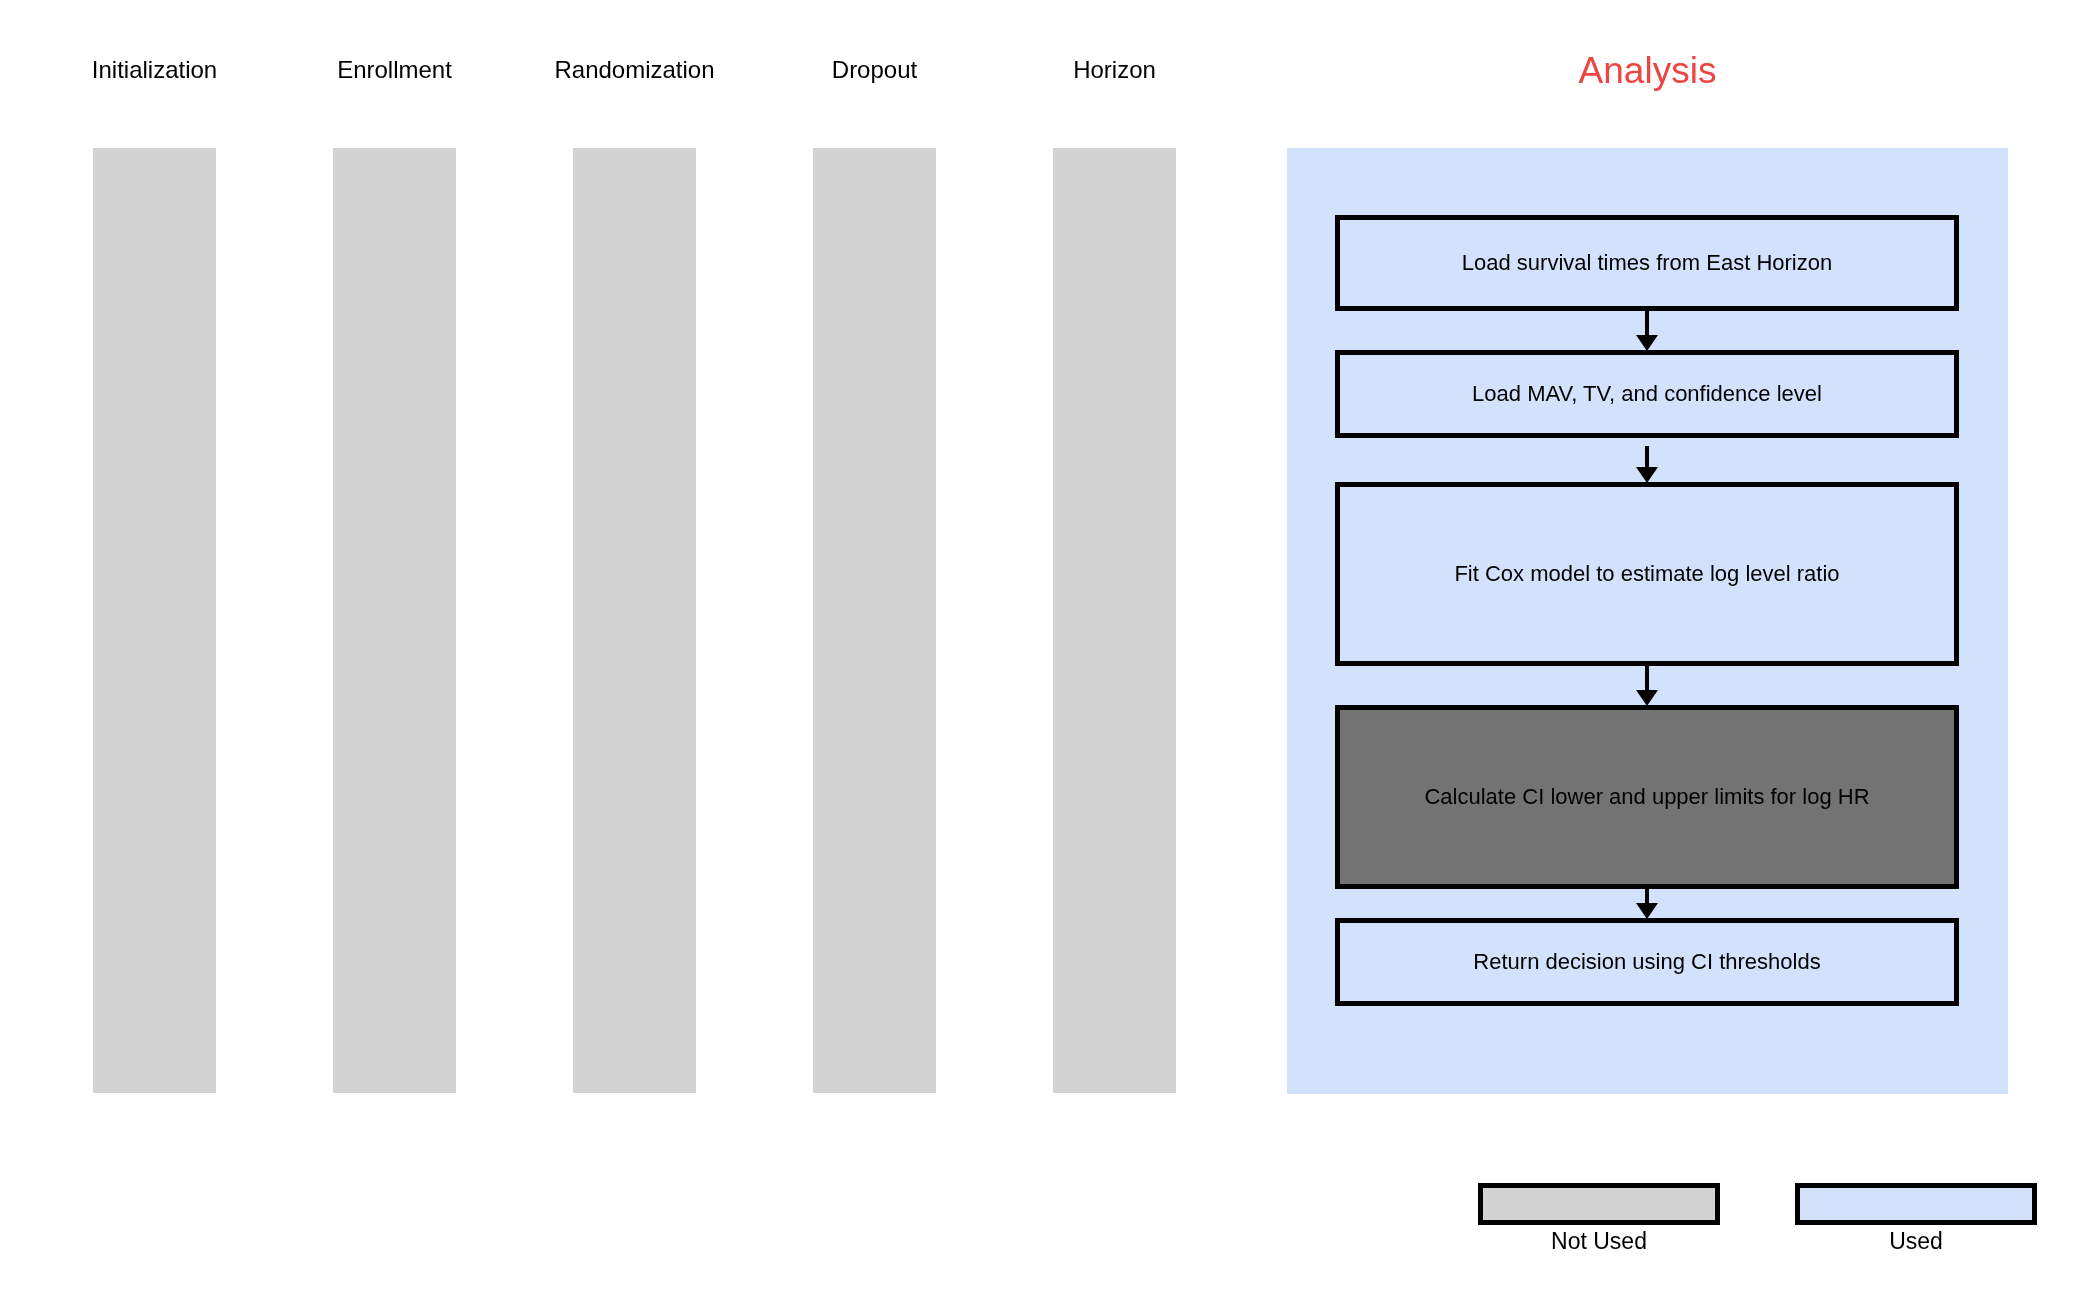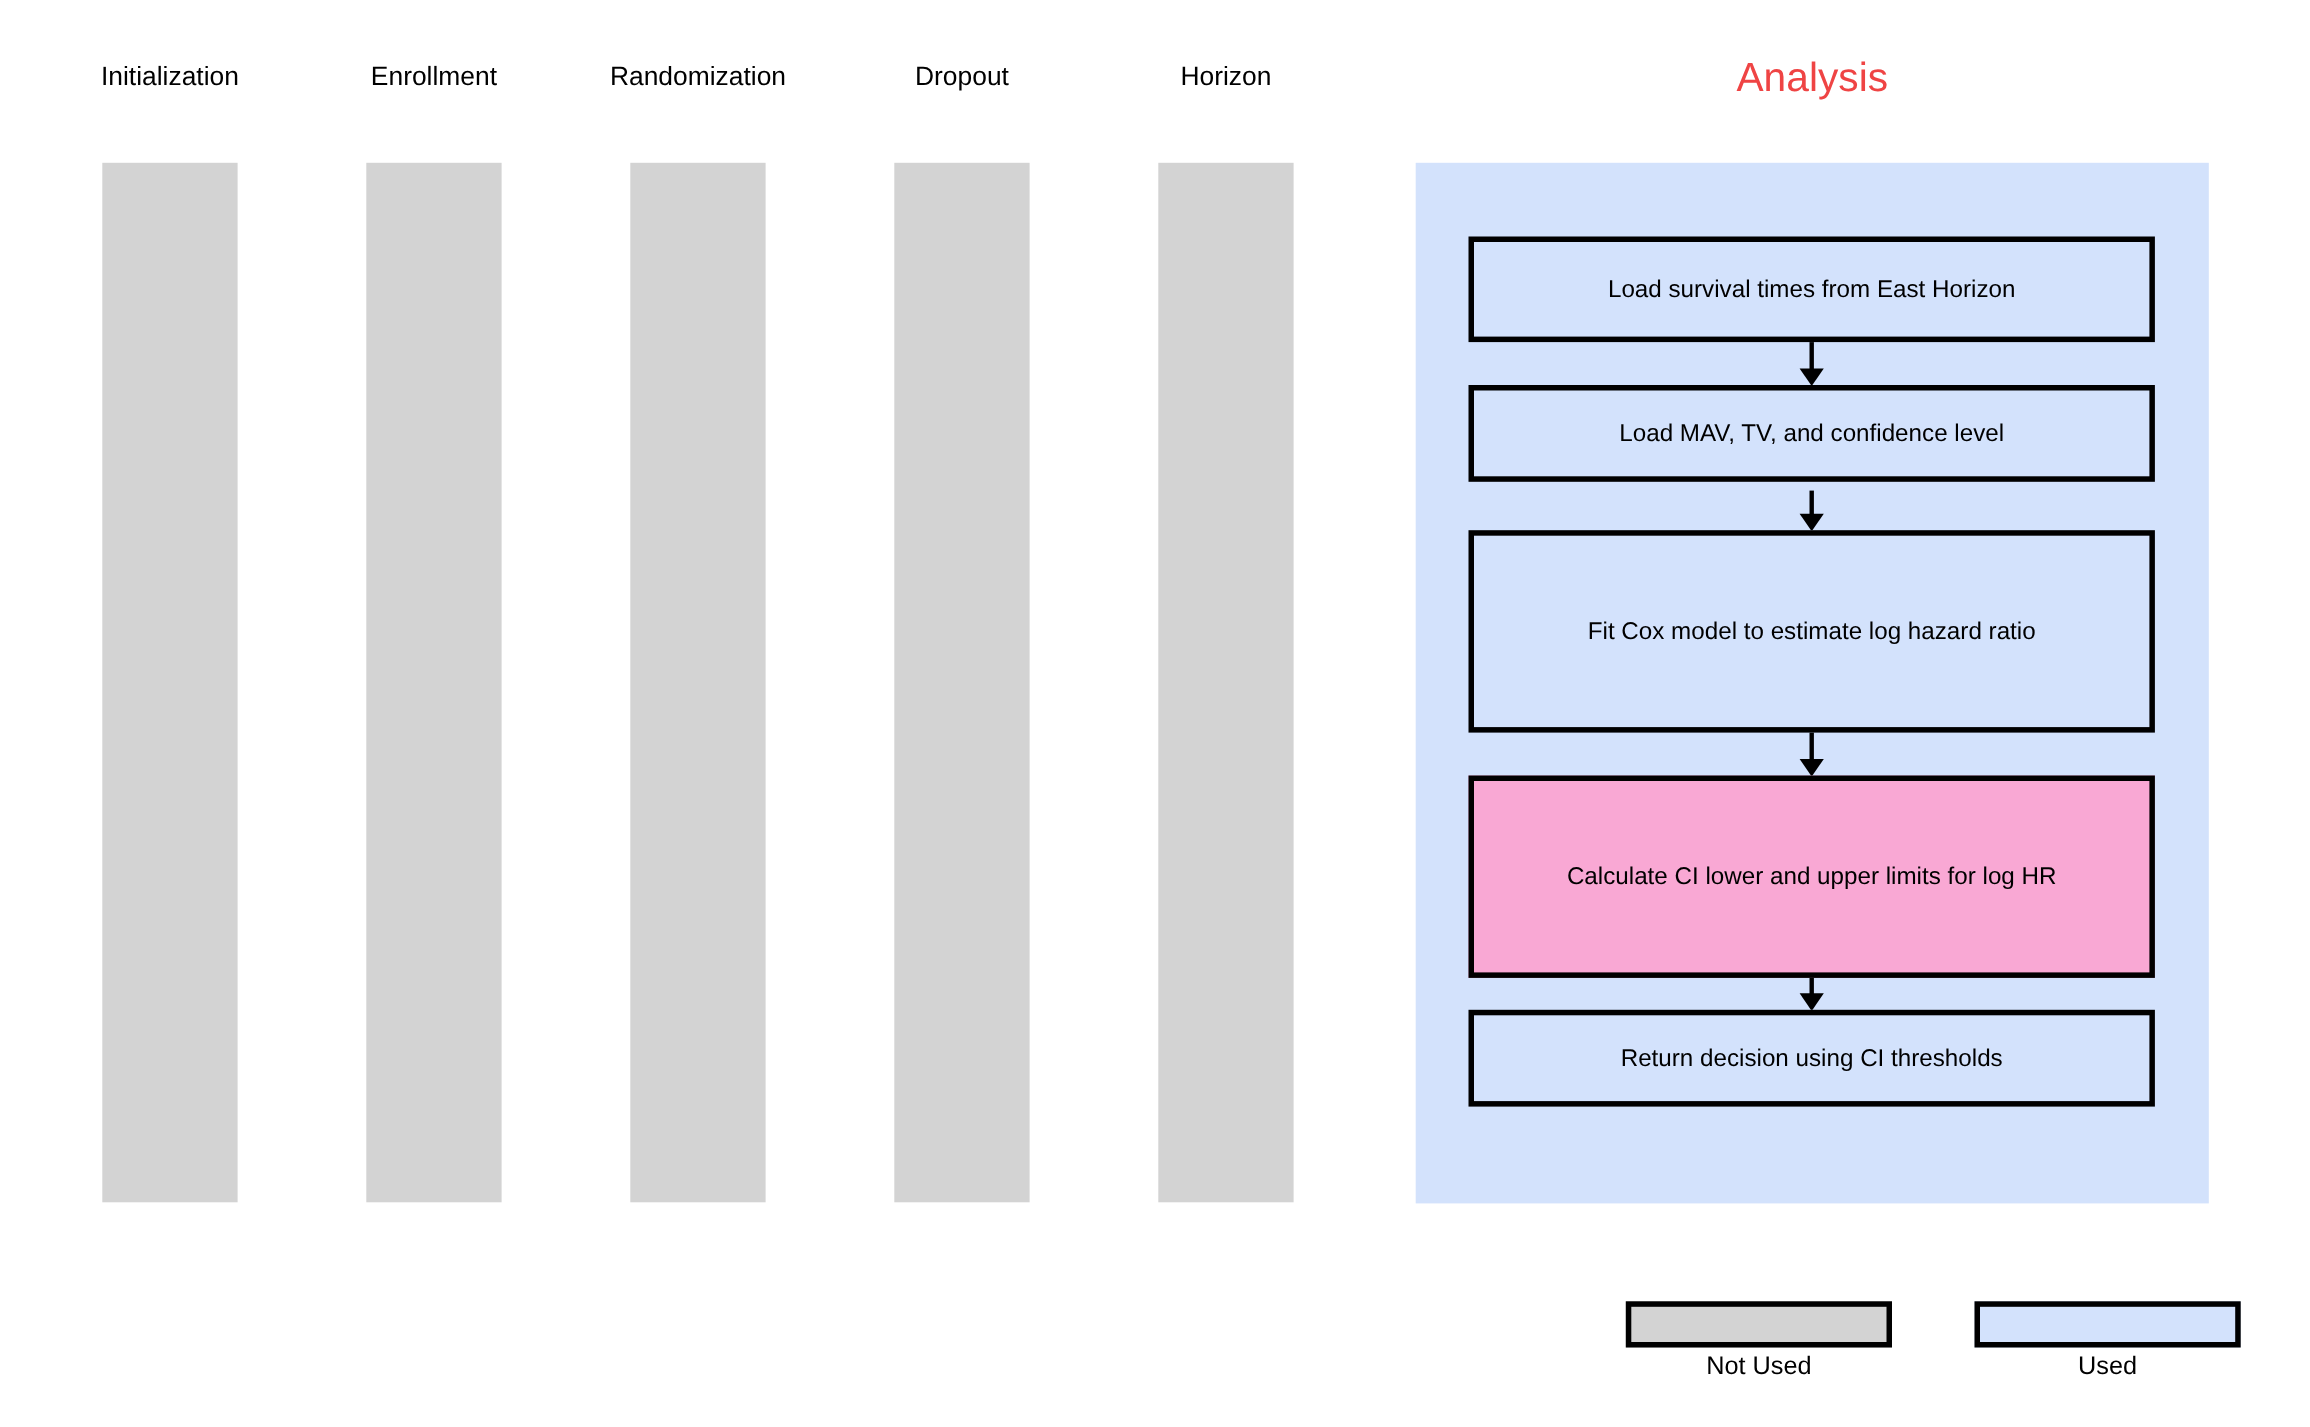--- a/index.html
+++ b/index.html
@@ -141,25 +141,25 @@
         <span>Load survival times from East Horizon</span>
       </div>
     <div class="flow-arrow" style="top: 163px; height: 25px;"></div>
 
     <div class="flow-box" style="top: 202px; height: 88px; background: rgb(211, 226, 252);">
         <span>Load MAV, TV, and confidence level</span>
       </div>
     <div class="flow-arrow" style="top: 298px; height: 22px;"></div>
 
     <div class="flow-box" style="top: 334px; height: 184px; background: rgb(211, 226, 252);">
-        <span>Fit Cox model to estimate log hazard ratio</span>
+        <span>Fit Cox model to estimate log level ratio</span>
       </div>
     <div class="flow-arrow" style="top: 518px; height: 25px;"></div>
 
-    <div class="flow-box" style="top: 557px; height: 184px; background: #f9a8d4;">
+    <div class="flow-box" style="top: 557px; height: 184px; background: #737373;">
         <span>Calculate CI lower and upper limits for log HR</span>
       </div>
     <div class="flow-arrow" style="top: 741px; height: 15px;"></div>
 
     <div class="flow-box" style="top: 770px; height: 88px; background: rgb(211, 226, 252);">
         <span>Return decision using CI thresholds</span>
       </div>
 
   </div>
 

